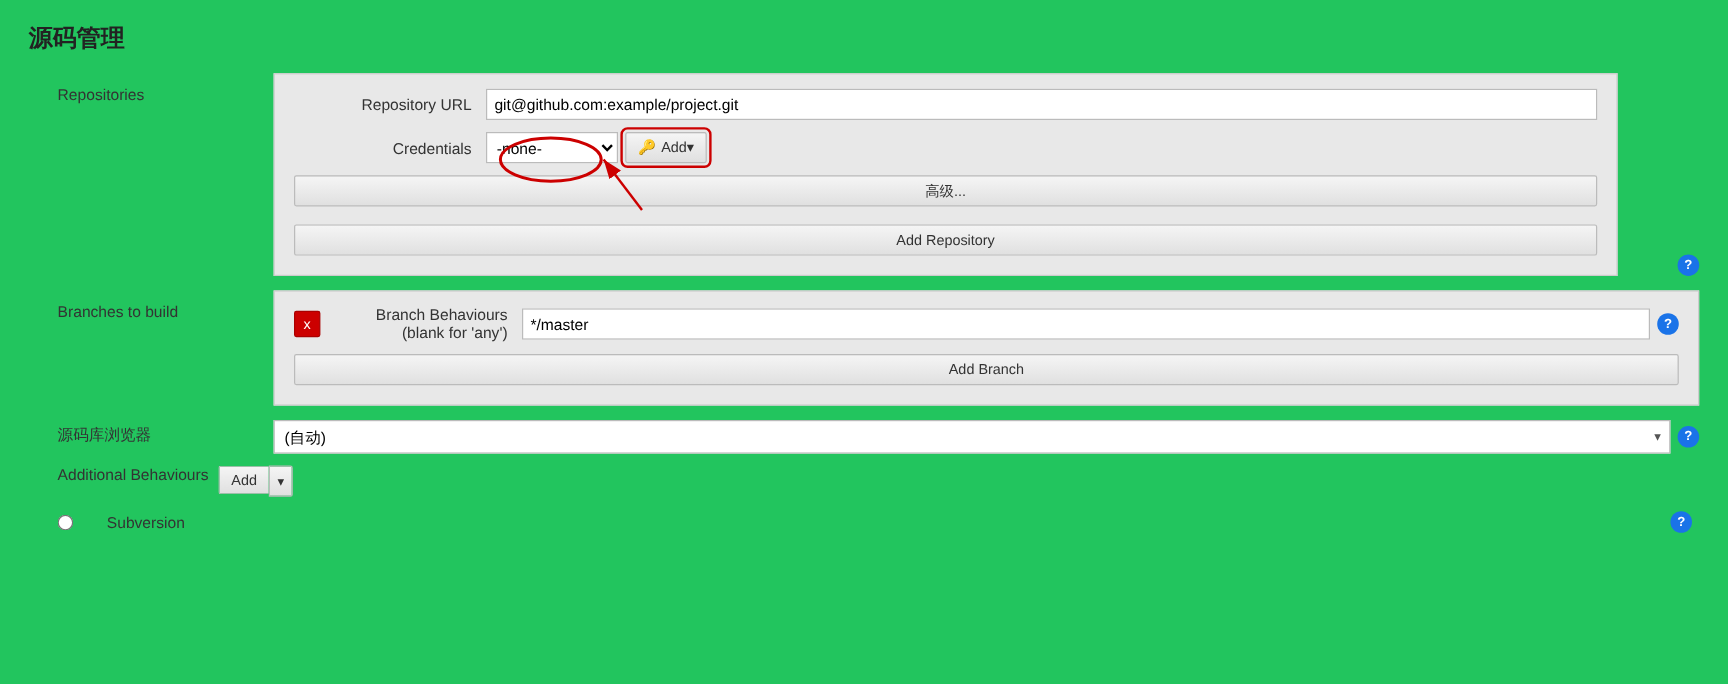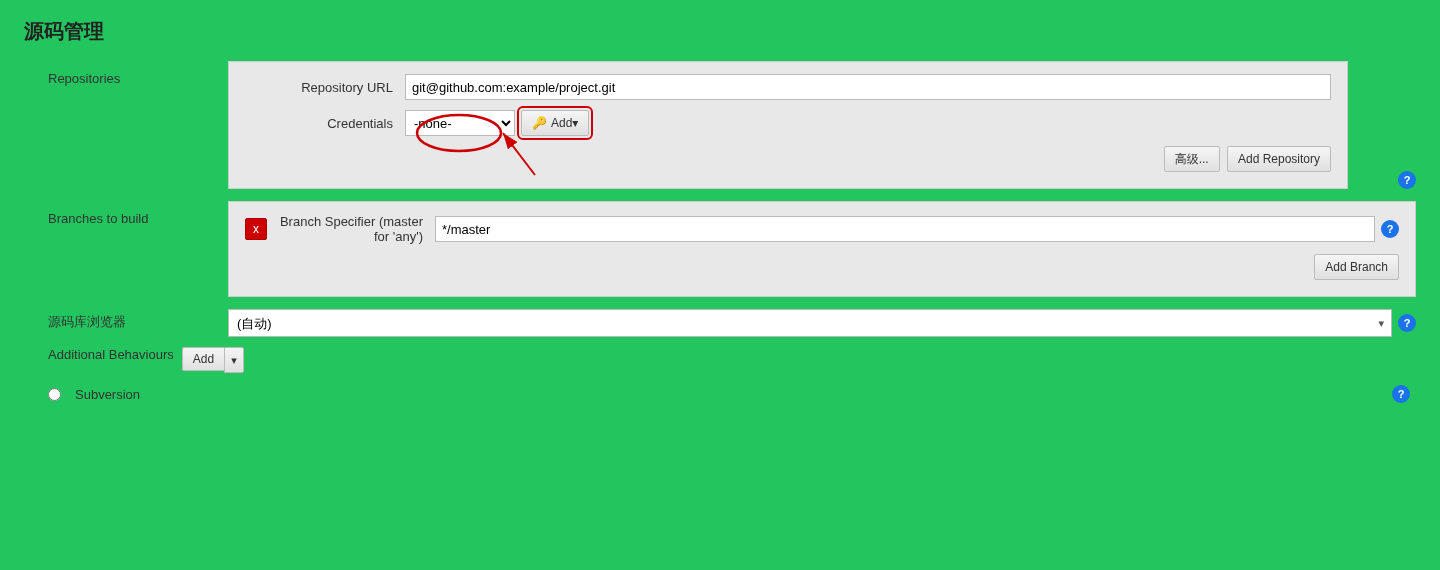--- a/index.html
+++ b/index.html
@@ -106,20 +106,21 @@
       outline-offset: 2px;
       position: relative;
     }
     .credentials-area {
       position: relative;
     }
     .panel-footer {
       display: flex;
       justify-content: flex-end;
       margin-top: 10px;
+      flex-direction: column;
     }
     .btn-advanced {
       font-size: 12px;
     }
     .btn-add-repo {
       font-size: 12px;
     }
     .section-row {
       display: flex;
       align-items: flex-start;
@@ -306,21 +307,21 @@
     </div>
 
     <div style="margin-bottom: 12px;">
       <div class="section-row">
         <div class="section-label">Branches to build</div>
         <div class="section-with-help" style="flex:1;">
           <div style="flex:1;">
             <div class="section-panel">
               <div class="branch-row">
                 <button class="btn-delete branch-delete">x</button>
-                <div class="form-label">Branch Specifier (master for 'any')</div>
+                <div class="form-label">Branch Behaviours (blank for 'any')</div>
                 <div class="form-control">
                   <input type="text" value="*/master" style="">
                 </div>
                 <div class="help-icon" style="margin-top:0; margin-left:6px;">?</div>
               </div>
               <div class="panel-footer">
                 <button class="btn btn-add-repo">Add Branch</button>
               </div>
             </div>
           </div>
@@ -347,19 +348,19 @@
         <div class="btn-add-split">
           <button class="btn-add-main">Add</button>
           <button class="btn-add-caret">
             <span>▾</span>
           </button>
         </div>
       </div>
 
       <div class="subversion-row">
         <input type="radio" id="subversion" name="scm" style="">
-        <label for="subversion" style="margin-left:6px;">Subversion</label>
+        <label for="subversion" style="margin-left:20px;">Subversion</label>
         <div class="help-icon" style="margin-top:0; margin-left: auto; margin-right:6px;">?</div>
       </div>
     </div>
 
   </div>
 </div>
 
 </body></html>

